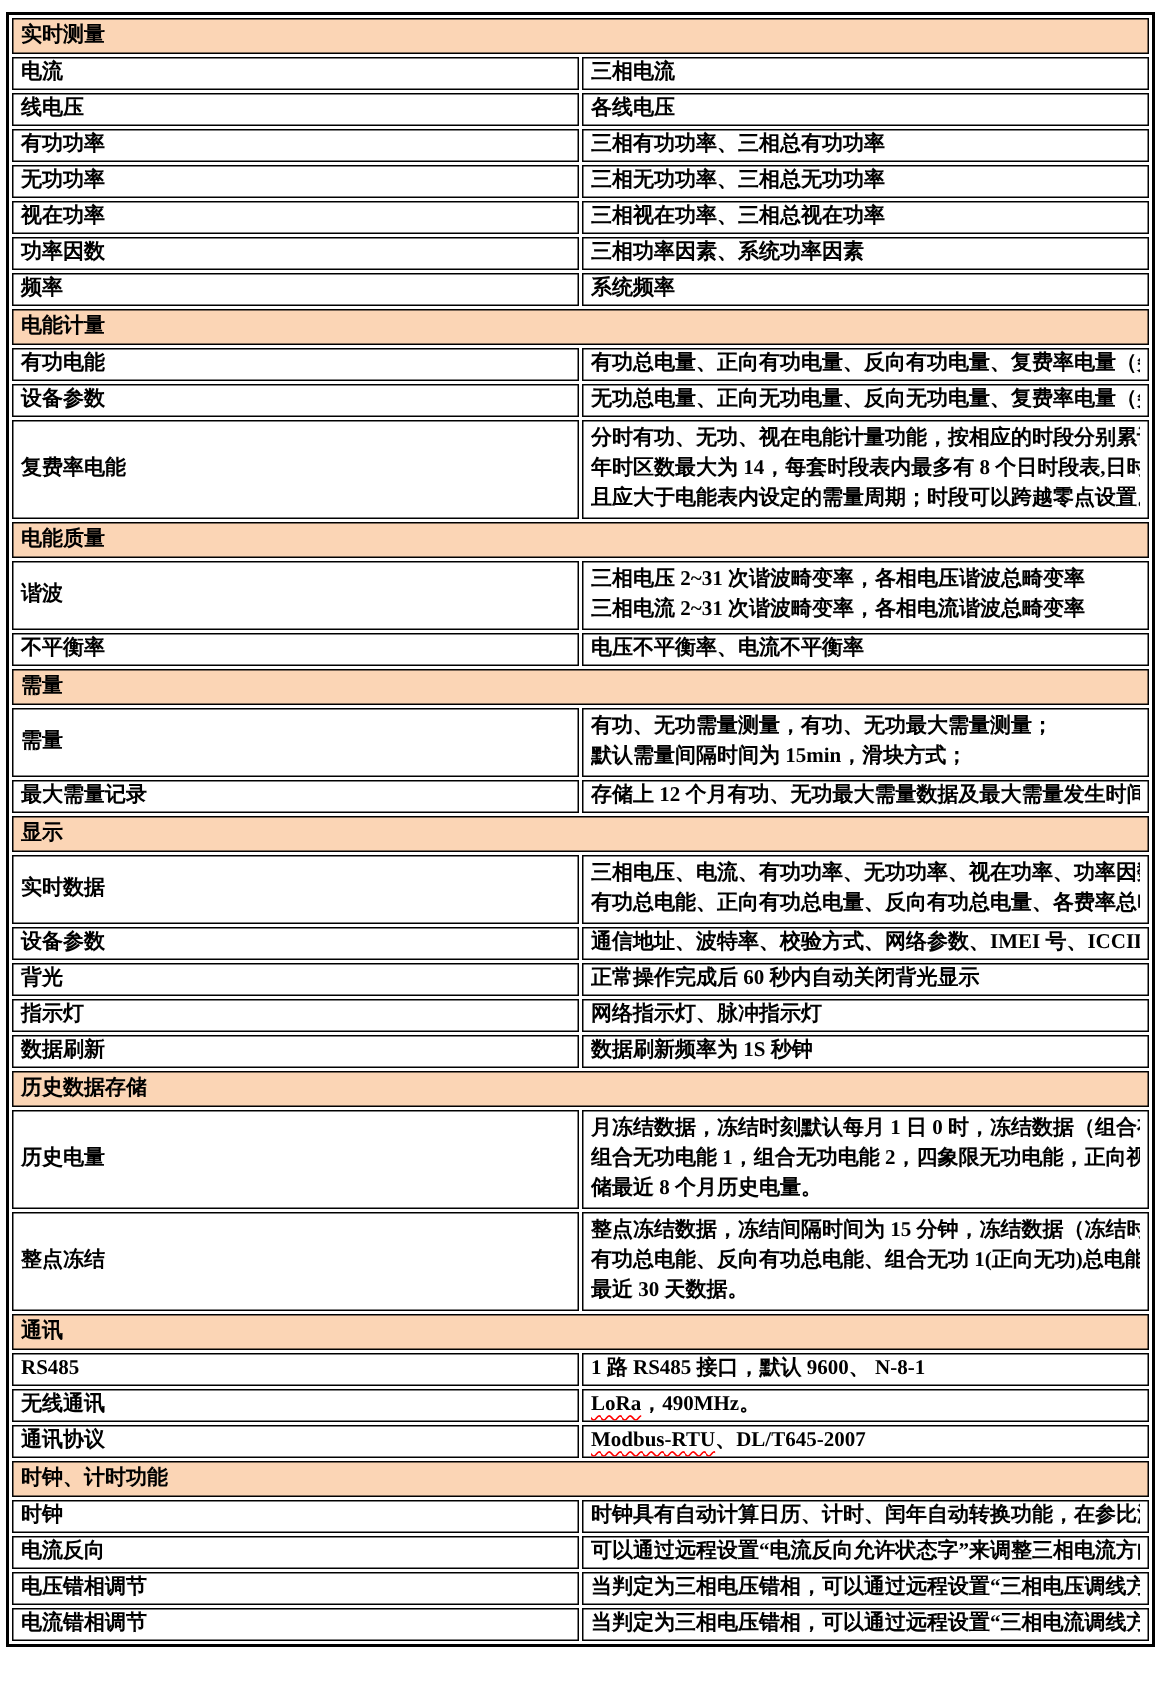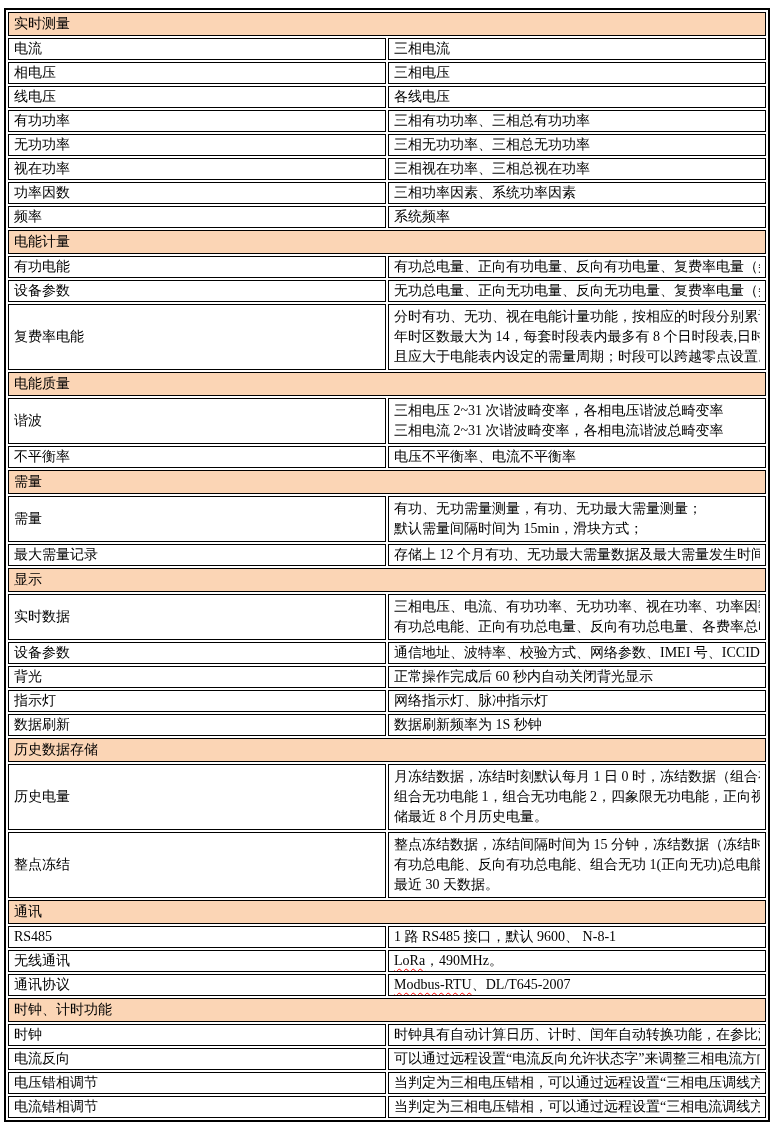--- a/index.html
+++ b/index.html
@@ -7,20 +7,21 @@
     padding: 0;
     background: #ffffff;
   }
   .page {
     width: 776px;
     height: 1137px;
     box-sizing: border-box;
     padding: 8px 4px 6px 4px;
     background: #ffffff;
     overflow: hidden;
+    font-weight: bold;
   }
   table.spec-table {
     width: 766px;
     table-layout: fixed;
     border-collapse: separate;
     border-spacing: 2px;
     border: 2px solid var(--border-color, #000);
     background: #ffffff;
     font-family: "Liberation Serif", "DejaVu Serif", serif;
     font-size: 14px;
@@ -62,26 +63,20 @@
         <tr>
           <td colspan="2" class="section"><span>实时测量</span></td>
         </tr>
         <tr>
           <td class="label"><span>电流</span></td>
           <td class="content">
             <div class="line"><span>三相电流</span></div>
           </td>
         </tr>
         <tr>
-          <td class="label"><span>相电压</span></td>
-          <td class="content">
-            <div class="line"><span>三相电压</span></div>
-          </td>
-        </tr>
-        <tr>
           <td class="label"><span>线电压</span></td>
           <td class="content">
             <div class="line"><span>各线电压</span></div>
           </td>
         </tr>
         <tr>
           <td class="label"><span>有功功率</span></td>
           <td class="content">
             <div class="line"><span>三相有功功率、三相总有功功率</span></div>
           </td>

